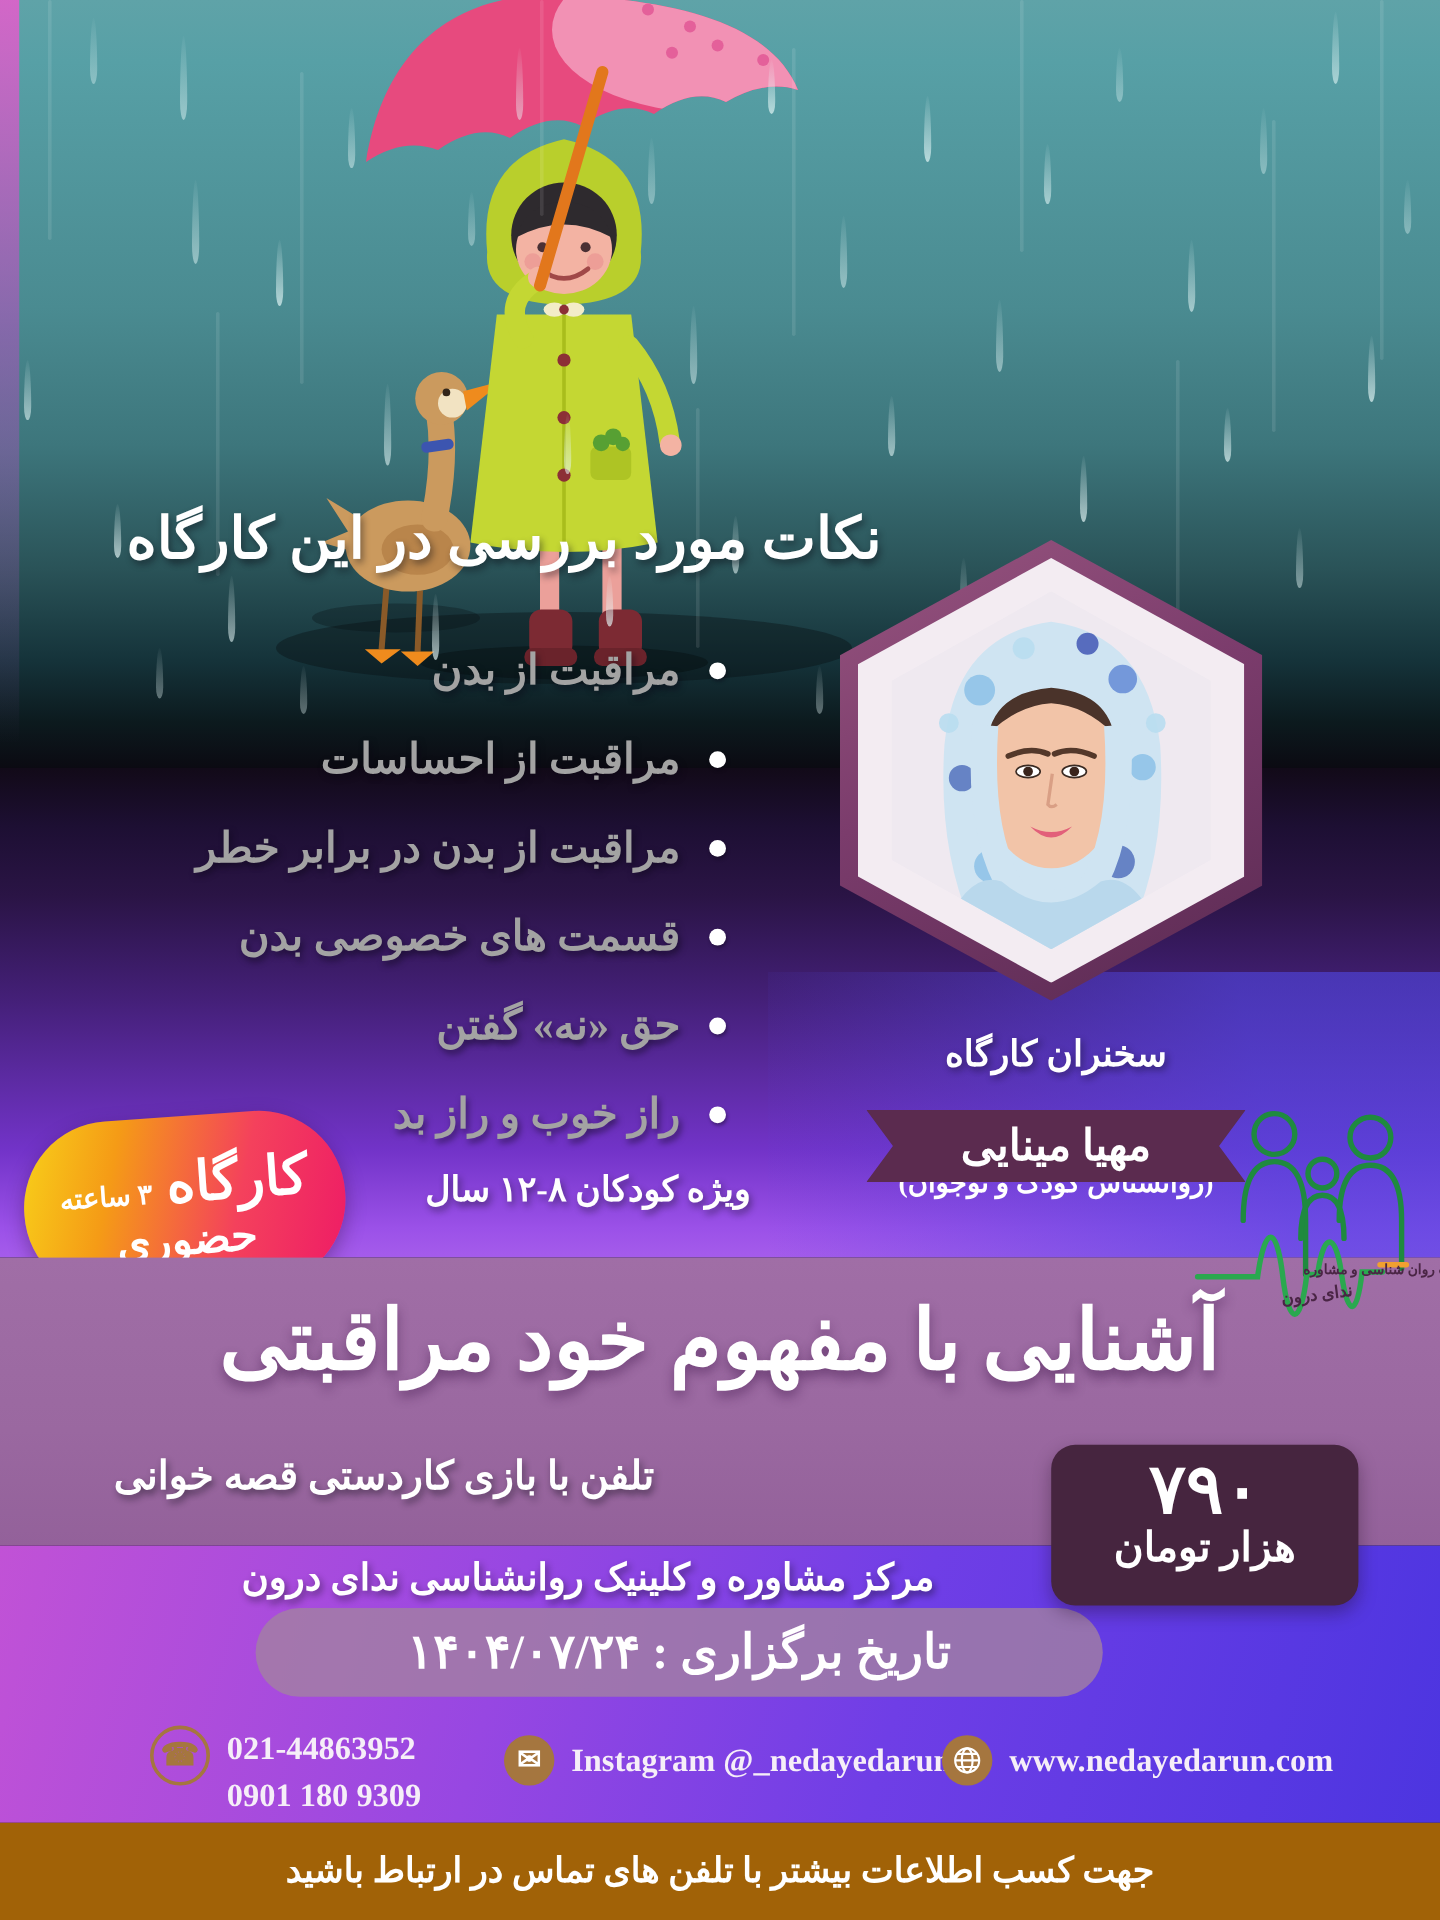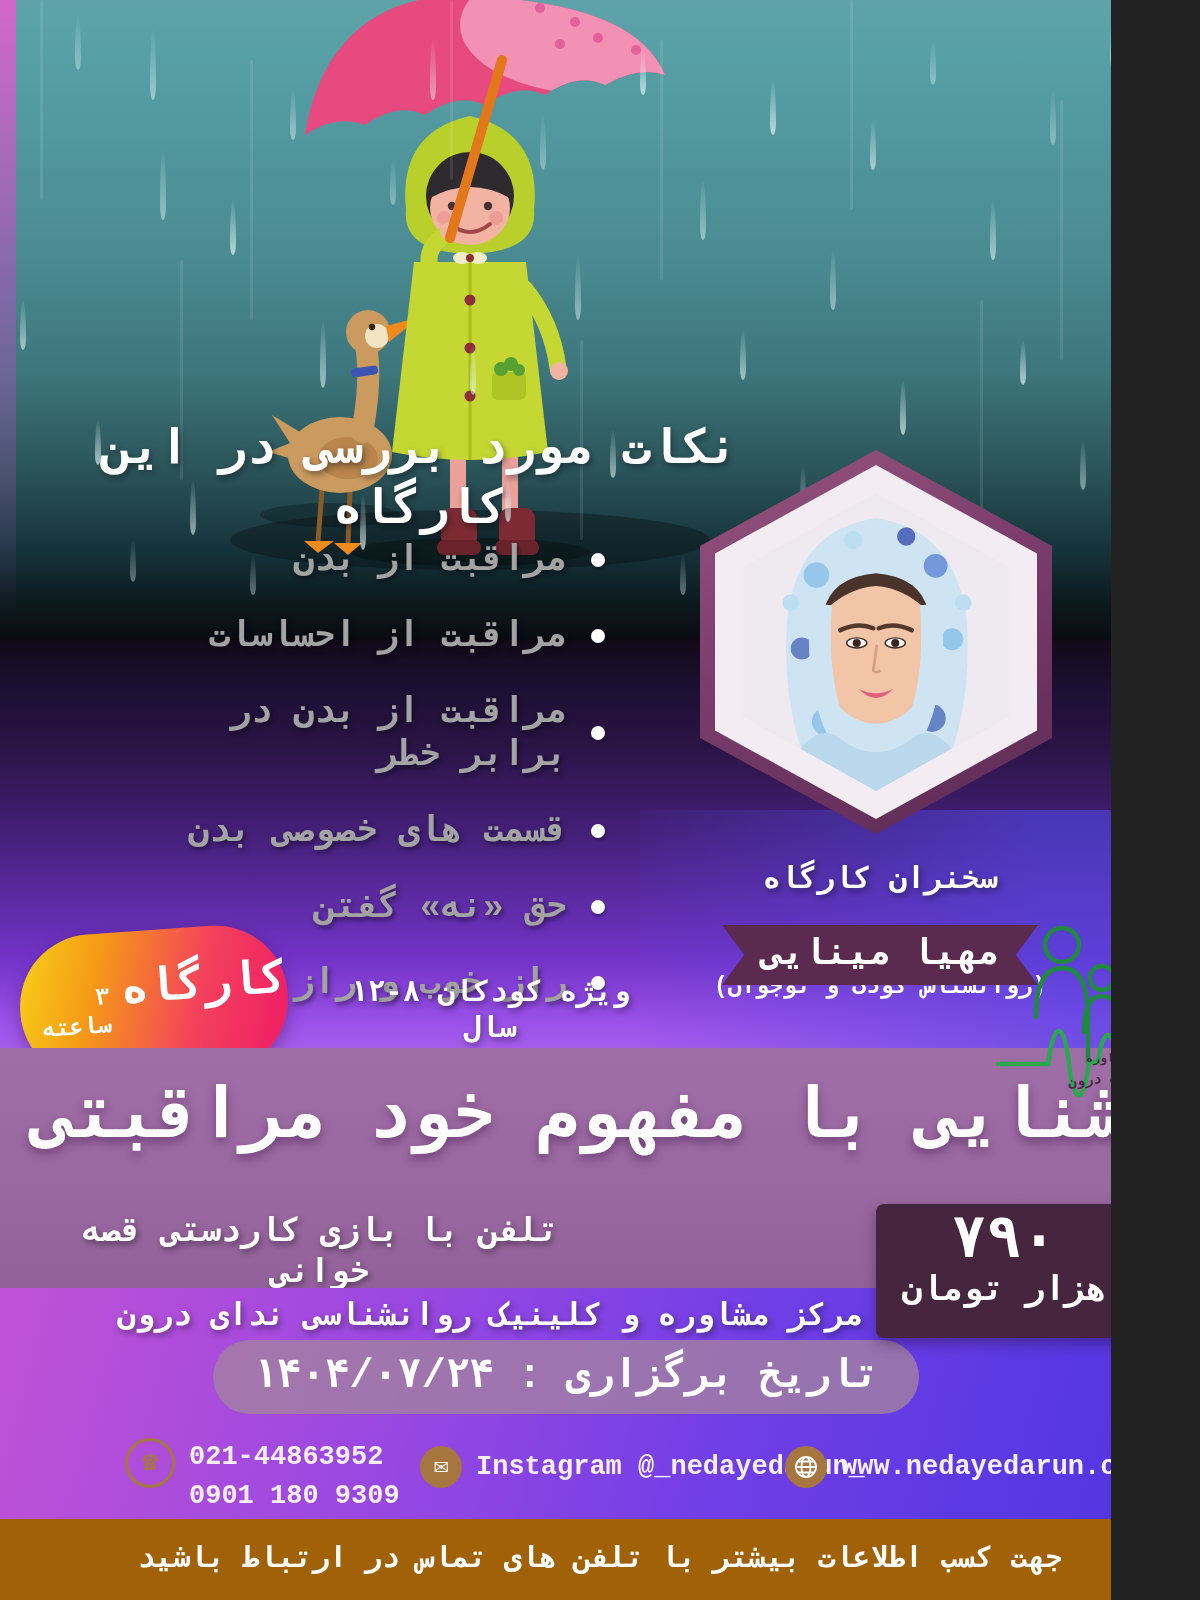--- a/index.html
+++ b/index.html
@@ -1,17 +1,17 @@
 <!DOCTYPE html>
 <html lang="fa"><head>
 <meta charset="utf-8">
 <style>
   html,body{margin:0;padding:0;background:#222;}
-  .poster{position:relative;width:1111px;height:1600px;overflow:hidden;
-    font-family:Liberation Mono, monospace;background:#0b0a12;}
+  .poster{position:relative;width:1200px;height:1600px;overflow:hidden;
+    font-family:Liberation Serif, serif;background:#0b0a12;}
   .abs{position:absolute;}
   .fa{direction:rtl;font-weight:bold;color:#fff;}
   .ctr{text-align:center;}
   .tsh{text-shadow:2px 3px 6px rgba(10,10,20,.45);}
 
   
   .scene{left:0;top:0;width:1200px;height:640px;
     background:linear-gradient(180deg,#5fa3a8 0%,#57a0a6 8%,#4a8b91 40%,
       #3d767c 58%,#2a5358 74%,#15333a 86%,#0c1a1e 94%,#0b0a12 100%);}
   .edge-glow{left:0;top:0;width:16px;height:620px;
@@ -63,21 +63,21 @@
 
   .logo{left:990px;top:912px;width:210px;height:212px;z-index:5;}
 
   
   .band{left:0;top:1048px;width:1200px;height:240px;
     background:linear-gradient(180deg,#a06ea6 0%,#9a68a0 60%,#93619a 100%);}
   .main-title{left:30px;top:1072px;width:1140px;font-size:70px;line-height:1.35;
     text-shadow:0 5px 10px rgba(60,20,70,.45);z-index:2;}
   .subtitle{left:65px;top:1210px;width:510px;font-size:33px;}
 
-  .price-badge{left:876px;top:1204px;width:256px;height:134px;border-radius:8px;
+  .price-badge{left:876px;top:1204px;width:256px;height:134px;border-radius:20px;
     background:#46253f;z-index:6;display:flex;flex-direction:column;align-items:center;
     box-shadow:0 6px 14px rgba(30,10,30,.35);}
   .price-amount{font-size:58px;line-height:1.1;margin-top:6px;}
   .price-unit{font-size:34px;line-height:1;}
 
   
   .violet{left:0;top:1288px;width:1200px;height:231px;
     background:linear-gradient(105deg,#c152d6 0%,#9747e2 35%,#6f3ee6 62%,#4c35e0 100%);}
   .clinic-line{left:110px;top:1296px;width:760px;font-size:31px;}
   .date-pill{left:213px;top:1340px;width:706px;height:74px;border-radius:40px;

